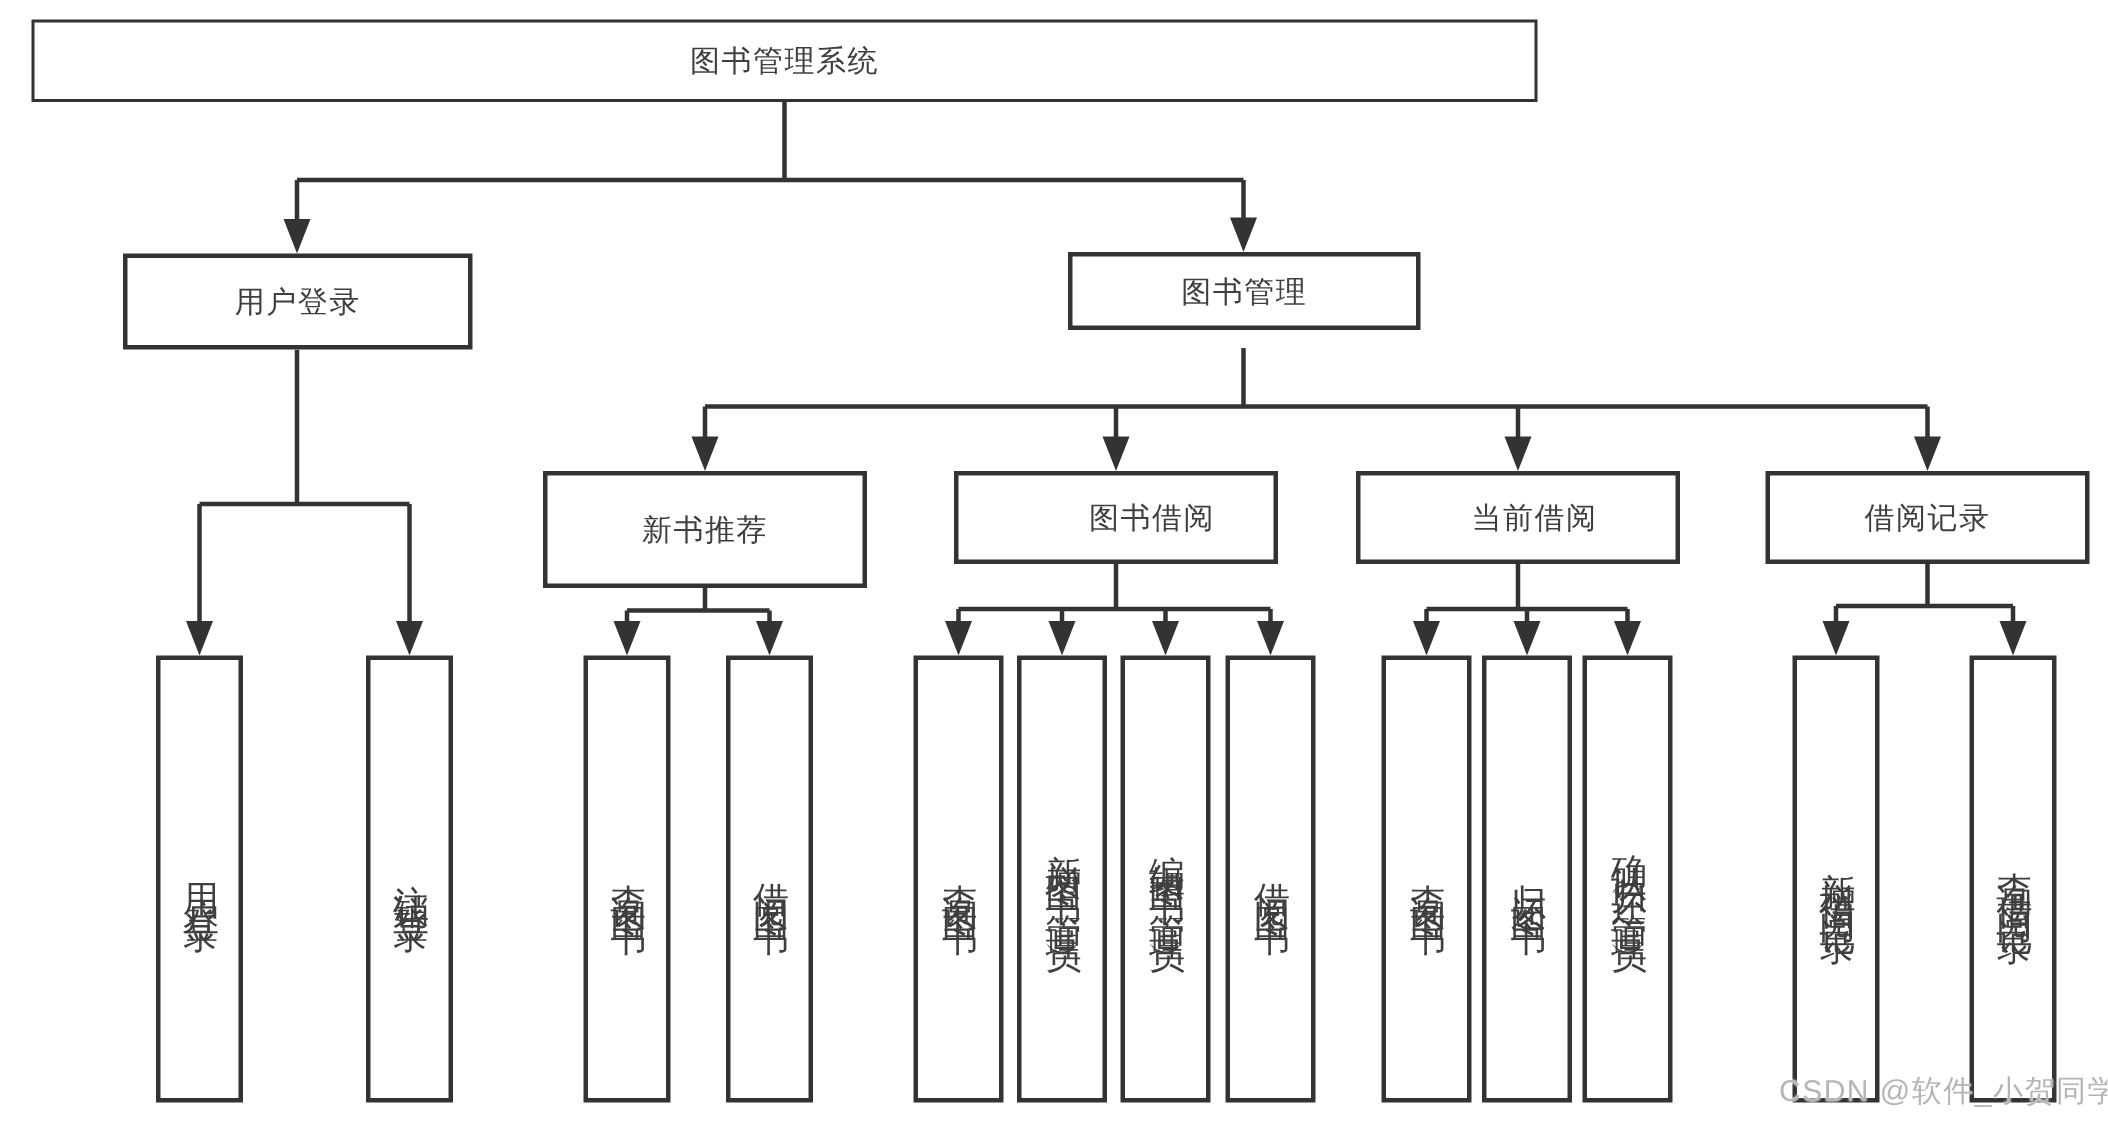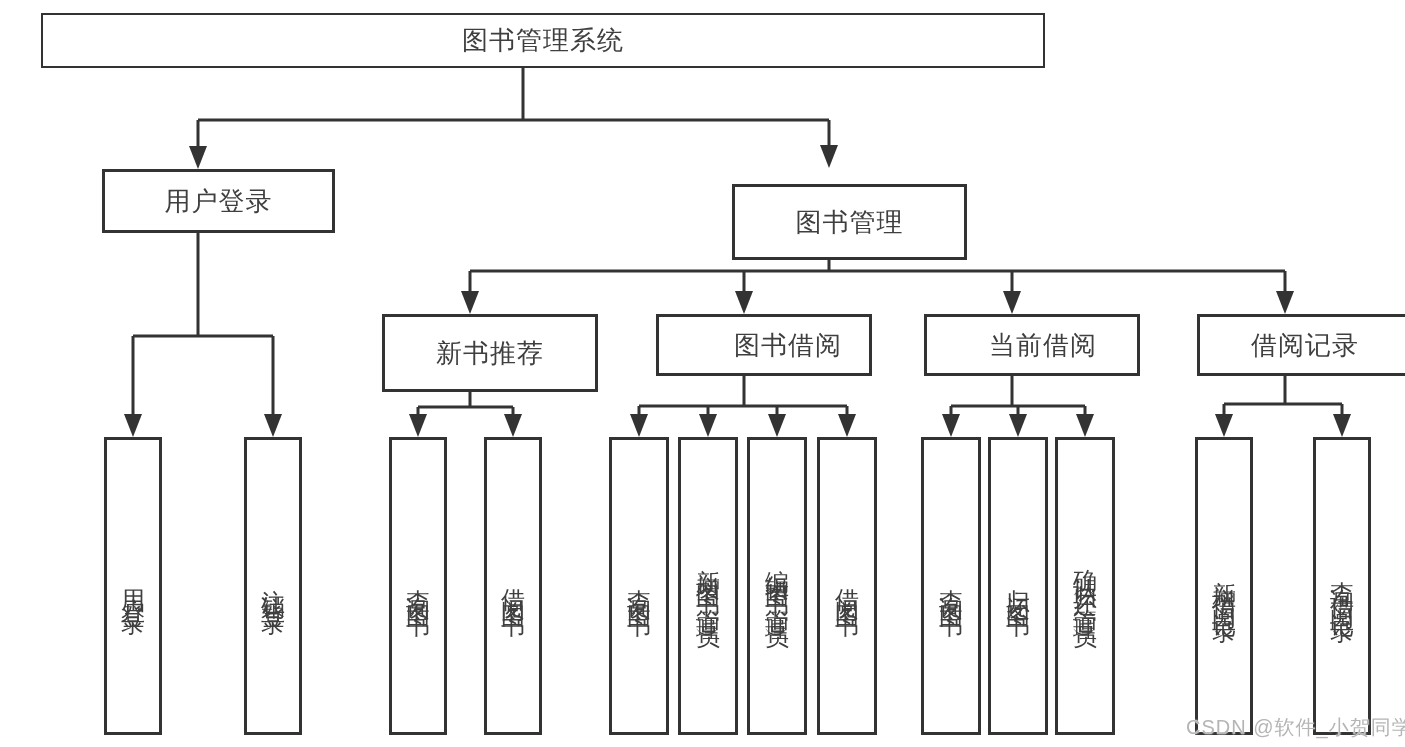--- a/index.html
+++ b/index.html
@@ -32,24 +32,23 @@
   }
   .node {
     position: absolute;
     box-sizing: border-box;
     background: #ffffff;
     border: 3px solid var(--line);
     display: flex;
     align-items: center;
     justify-content: center;
     color: var(--text);
-    font-size: 26px;
+    font-size: 20px;
     letter-spacing: 1px;
     white-space: nowrap;
-    margin-left: 20px;
   }
   .vnode {
     position: absolute;
     box-sizing: border-box;
     background: #ffffff;
     border: 3px solid var(--line);
     display: flex;
     align-items: center;
     justify-content: center;
     color: var(--text);
@@ -106,21 +105,21 @@
     <polygon points="942,414 960,414 951,437"></polygon>
     <polygon points="1009,414 1027,414 1018,437"></polygon>
     <polygon points="1076,414 1094,414 1085,437"></polygon>
     <polygon points="1215,414 1233,414 1224,437"></polygon>
     <polygon points="1333,414 1351,414 1342,437"></polygon>
   </svg>
 
   <div class="node" style="left:21px; top:13px; width:1004px; height:55px; border-width:2.5px;">图书管理系统</div>
 
   <div class="node" style="left:82px; top:169px; width:233px; height:64px;">用户登录</div>
-  <div class="node" style="left:712px; top:184px; width:235px; height:76px;">图书管理</div>
+  <div class="node" style="left:712px; top:168px; width:235px; height:52px;">图书管理</div>
 
   <div class="node" style="left:362px; top:314px; width:216px; height:78px;">新书推荐</div>
   <div class="node" style="left:636px; top:314px; width:216px; height:62px;padding-left:48px;">图书借阅</div>
   <div class="node" style="left:904px; top:314px; width:216px; height:62px;padding-left:22px;">当前借阅</div>
   <div class="node" style="left:1177px; top:314px; width:216px; height:62px;">借阅记录</div>
 
   <div class="vnode" style="left:104px; width:58px;">
     <span>用户登录</span>
   </div>
   <div class="vnode" style="left:244px; width:58px;">

